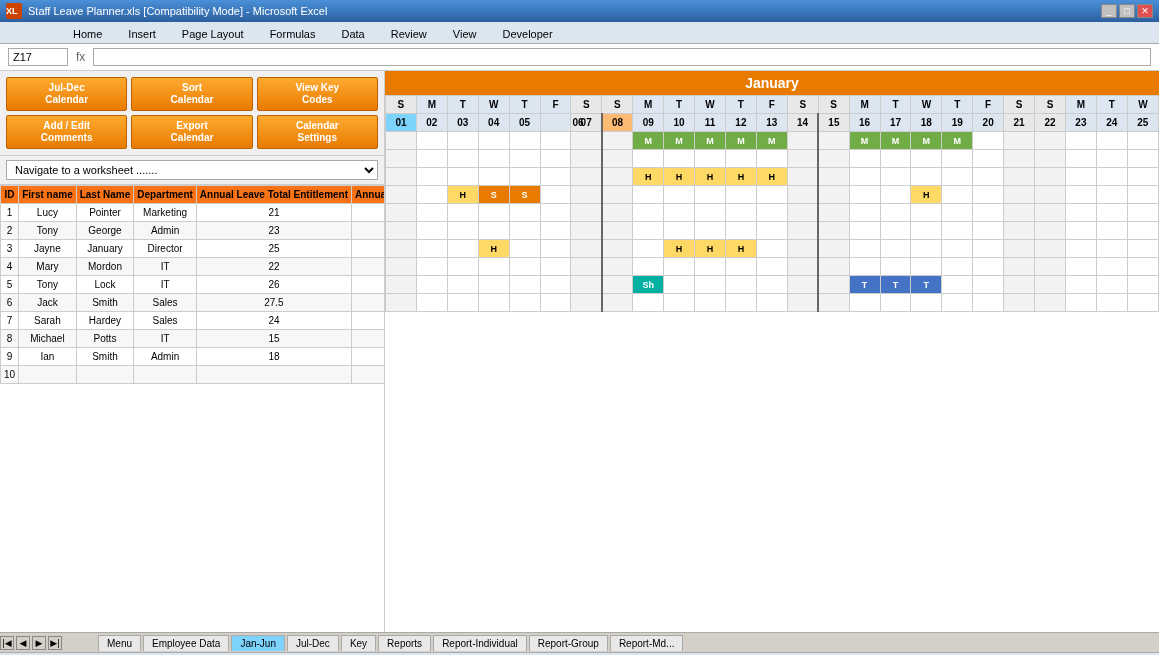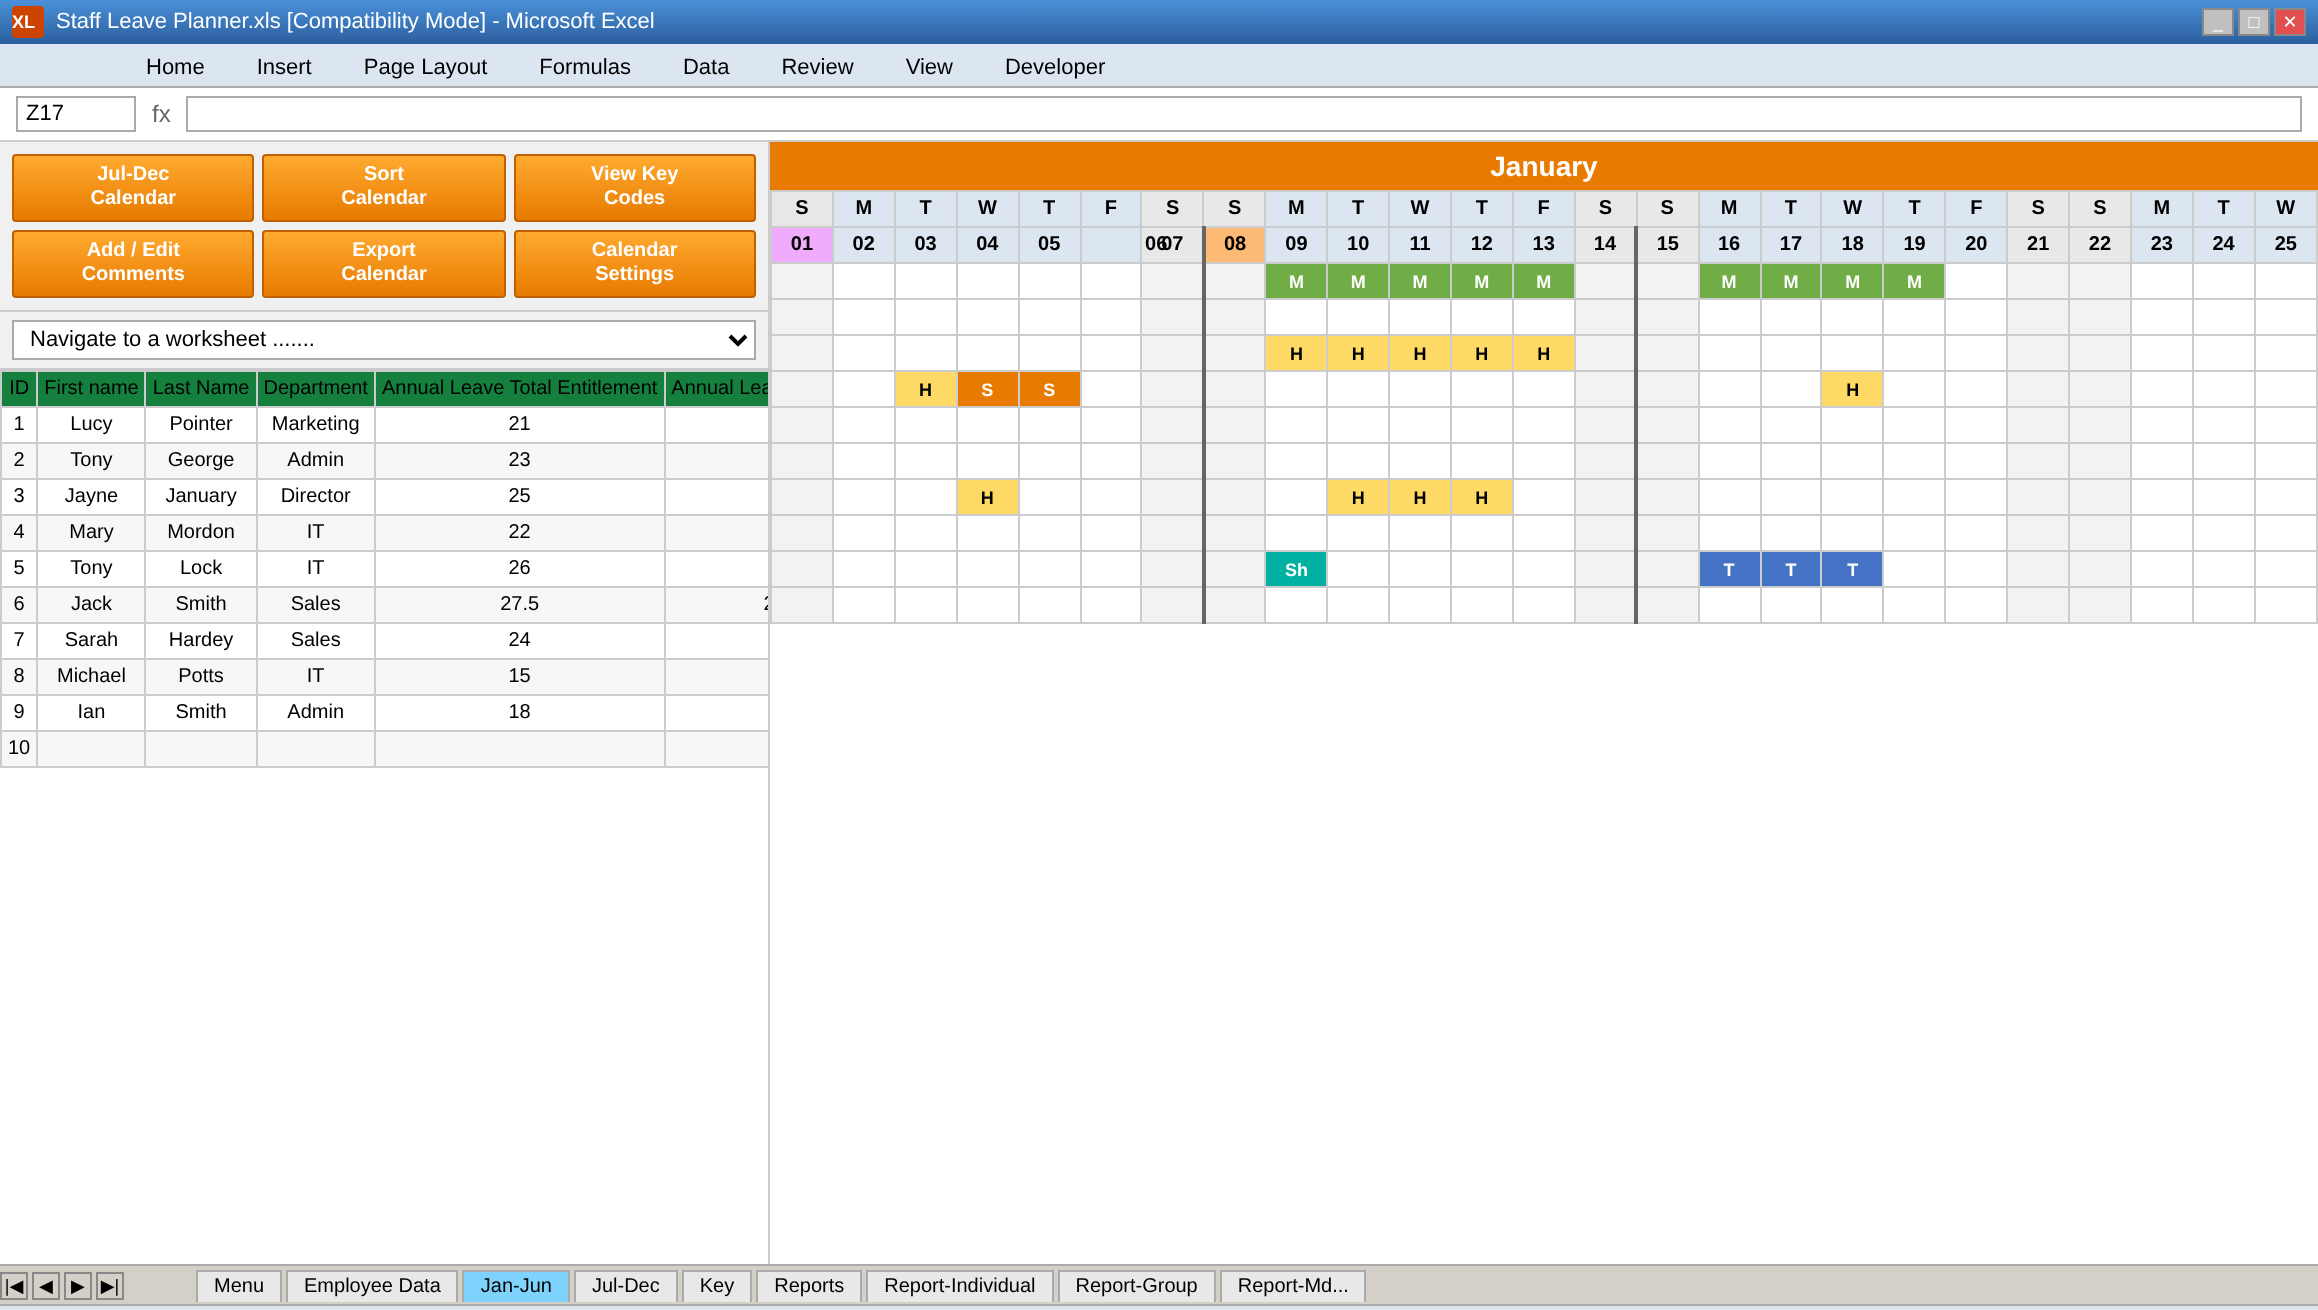--- a/index.html
+++ b/index.html
@@ -33,21 +33,21 @@
     .orange-btn { background: linear-gradient(to bottom, #ffaa30, #e87a00); border: 1px solid #c06000; color: white; font-weight: bold; font-size: 10px; padding: 4px 2px; cursor: pointer; border-radius: 2px; text-align: center; line-height: 1.2; }
 
     
     #navigate-area { padding: 4px 6px; background: #f0f0f0; border-bottom: 1px solid #ccc; display: flex; align-items: center; gap: 4px; }
     .nav-select { flex: 1; border: 1px solid #aaa; padding: 2px 4px; font-size: 11px; background: white; }
 
     
     #table-area { flex: 1; overflow: auto; }
     table.data-table { border-collapse: collapse; width: 100%; font-size: 10px; }
     table.data-table th, table.data-table td { border: 1px solid #ccc; padding: 1px 3px; text-align: center; white-space: nowrap; height: 18px; }
-    table.data-table th { background: #15803d; font-weight: normal; }
+    table.data-table th { background: #f97316; font-weight: bold; }
     table.data-table tr:nth-child(even) td { background: #f7f7f7; }
     table.data-table tr:nth-child(odd) td { background: white; }
     .col-id { width: 18px; }
     .col-fn { width: 52px; text-align: left; }
     .col-ln { width: 52px; text-align: left; }
     .col-dept { width: 60px; text-align: left; }
     .col-total { width: 55px; }
     .col-remain { width: 55px; }
 
     
@@ -252,21 +252,21 @@
               <th style="width: 26px;">W</th>
               <th style="width: 26px;">T</th>
               <th style="width: 26px;">F</th>
               <th style="width: 26px; background: rgb(232, 232, 232);">S</th>
               <th style="width: 26px; background: rgb(232, 232, 232);">S</th>
               <th style="width: 26px;">M</th>
               <th style="width: 26px;">T</th>
               <th style="width: 26px;">W</th>
             </tr>
           <tr id="date-header-row">
-          <th style="width: 26px; background: #f0abfc;">01</th>
+          <th style="width: 26px; background: #7dd3fc;">01</th>
               <th style="width: 26px;">02</th>
               <th style="width: 26px;">03</th>
               <th style="width: 26px;">04</th>
               <th style="width: 26px;">05</th>
               <th style="width: 26px; padding-left: 32px;">06</th>
               <th style="width: 26px; background: rgb(232, 232, 232); border-right: 2px solid rgb(102, 102, 102);">07</th>
               <th style="width: 26px; background: #fdba74;">08</th>
               <th style="width: 26px;">09</th>
               <th style="width: 26px;">10</th>
               <th style="width: 26px;">11</th>

